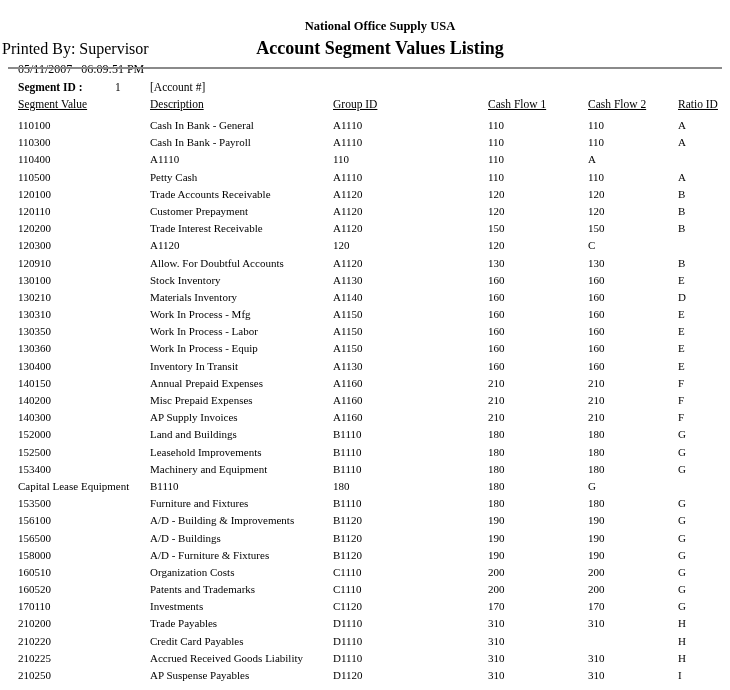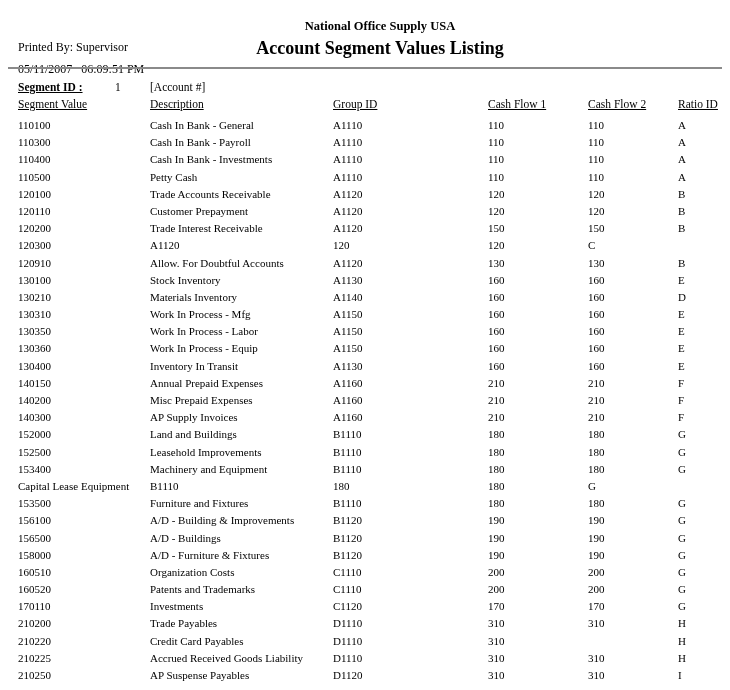--- a/index.html
+++ b/index.html
@@ -11,39 +11,39 @@
     overflow: hidden;
   }
   .page { position: relative; width: 730px; height: 690px; background: #ffffff; }
 
   
   .datetime {
     position: absolute; left: 18px; top: 19px;
     font-size: 12px; white-space: pre; margin-top: 43px;
   }
   .printed-by {
-    position: absolute; left: 18px; top: 40px;
-    font-size: 12px;
+    position: absolute; left: 2px; top: 40px;
+    font-size: 16px;
   }
   .company {
     position: absolute; left: 0; top: 19px; width: 760px;
     text-align: center; font-weight: bold; font-size: 12.5px;
   }
   .title {
     position: absolute; left: 0; top: 38px; width: 760px;
     text-align: center; font-weight: bold; font-size: 18px;
   }
   .rule {
     position: absolute; left: 8px; top: 67px;
     width: 714px; height: 2px; background: #8a8a8a;
   }
 
   
   .segline { position: absolute; left: 18px; top: 81px; font-size: 11.5px; white-space: nowrap; }
-  .seg-label { display: inline-block; width: 97px; font-weight: bold; text-decoration: underline; }
+  .seg-label { display: inline-block; width: 97px; font-weight: bold; }
   .seg-val   { display: inline-block; width: 35px; }
   .seg-note  { display: inline-block; }
 
   
   .table { position: absolute; left: 18px; top: 98px; width: 712px; }
   .thead, .trow {
     display: grid;
     grid-template-columns: 132px 183px 155px 100px 90px 52px;
   }
   .thead { height: 19px; }
@@ -96,21 +96,20 @@
         <div class="trow">
           <div class="td">110300</div>
           <div class="td">Cash In Bank - Payroll</div>
           <div class="td">A1110</div>
           <div class="td">110</div>
           <div class="td">110</div>
           <div class="td">A</div>
         </div>
         <div class="trow">
           <div class="td">110400</div>
-          <div class="td">Cash In Bank - Investments</div>
           <div class="td">A1110</div>
           <div class="td">110</div>
           <div class="td">110</div>
           <div class="td">A</div>
         </div>
         <div class="trow">
           <div class="td">110500</div>
           <div class="td">Petty Cash</div>
           <div class="td">A1110</div>
           <div class="td">110</div>

